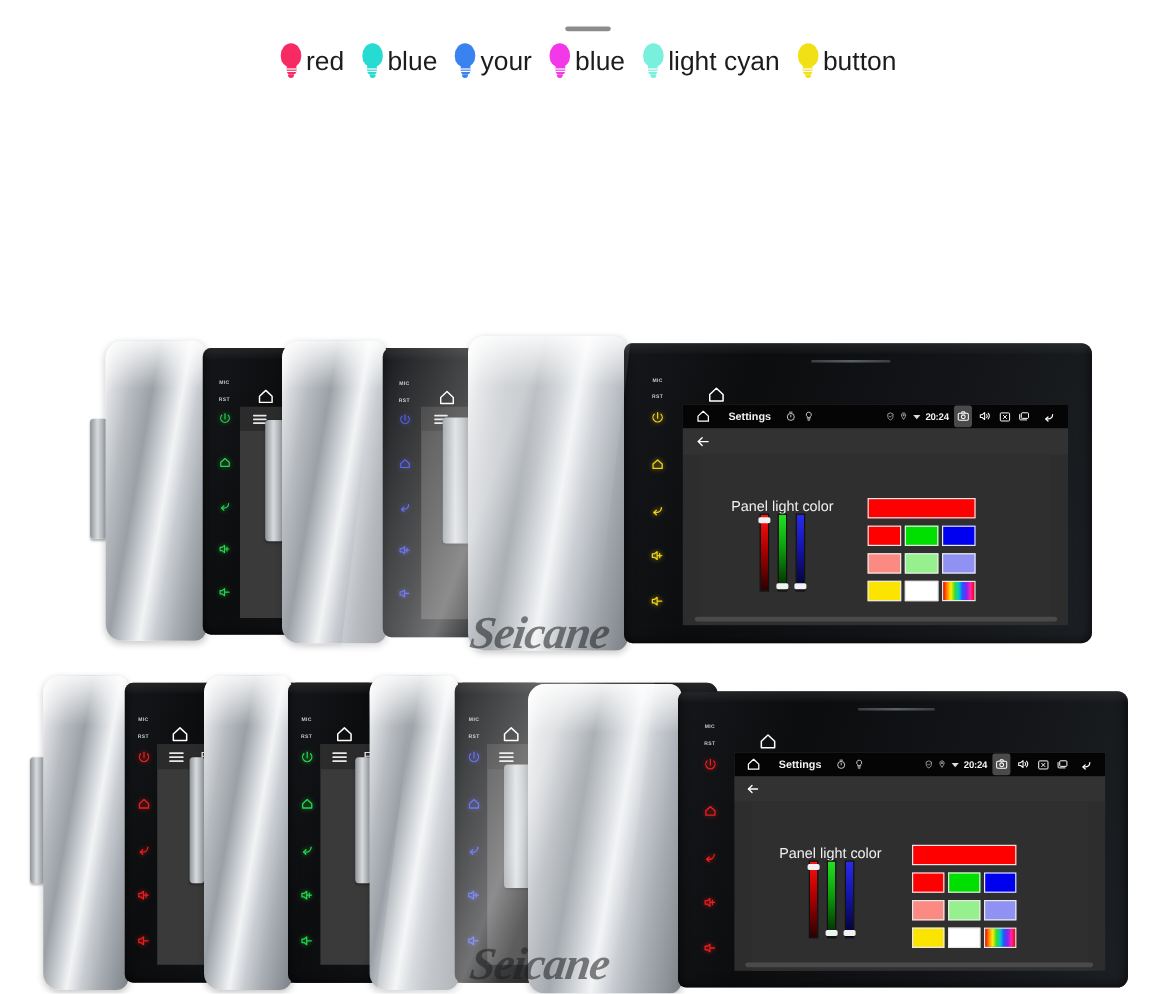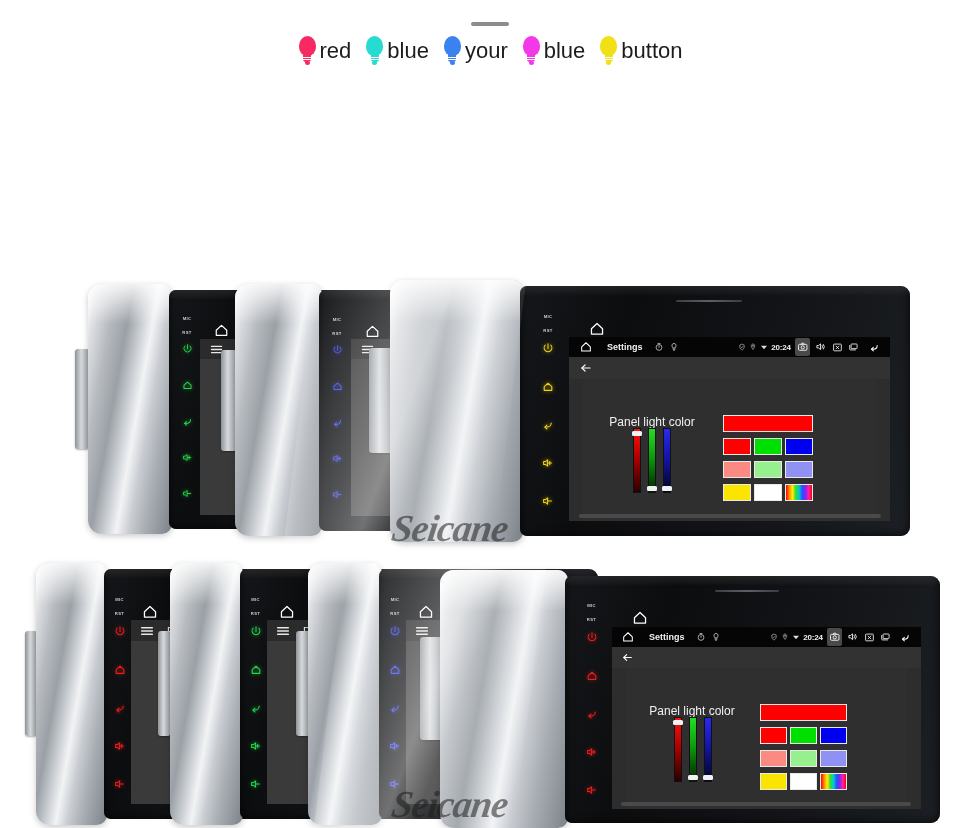--- a/index.html
+++ b/index.html
@@ -224,20 +224,30 @@
           <span class="glass" style="background:#f338e8"></span>
           <span class="neck" style="background:#f338e8"></span>
           <span class="tip" style="background:#f338e8"></span>
           <span class="ring" style="top:20.5px"></span>
           <span class="ring" style="top:23px"></span>
         </span>
         <span>blue</span>
       </div>
       <div class="legend-item">
         <span class="bulb">
+          <span class="glass" style="background:#79f0dd"></span>
+          <span class="neck" style="background:#79f0dd"></span>
+          <span class="tip" style="background:#79f0dd"></span>
+          <span class="ring" style="top:20.5px"></span>
+          <span class="ring" style="top:23px"></span>
+        </span>
+        <span>light cyan</span>
+      </div>
+      <div class="legend-item">
+        <span class="bulb">
           <span class="glass" style="background:#f2e017"></span>
           <span class="neck" style="background:#f2e017"></span>
           <span class="tip" style="background:#f2e017"></span>
           <span class="ring" style="top:20.5px"></span>
           <span class="ring" style="top:23px"></span>
         </span>
         <span>button</span>
       </div>
     </div>
 

